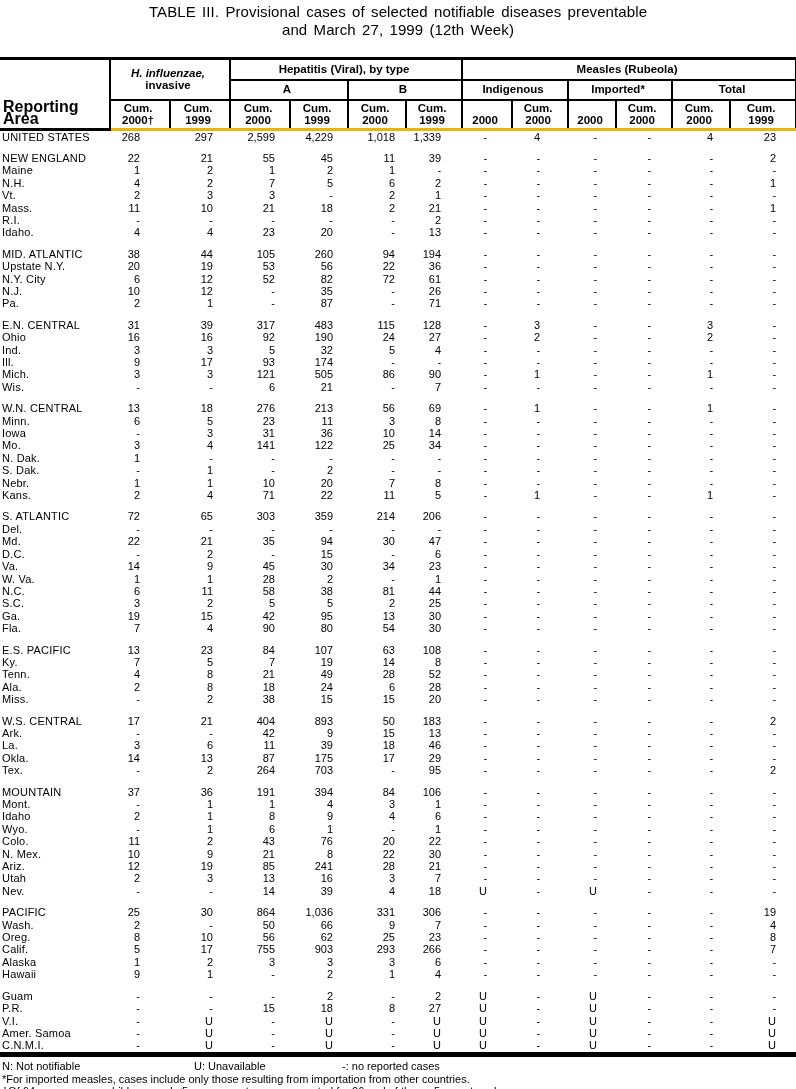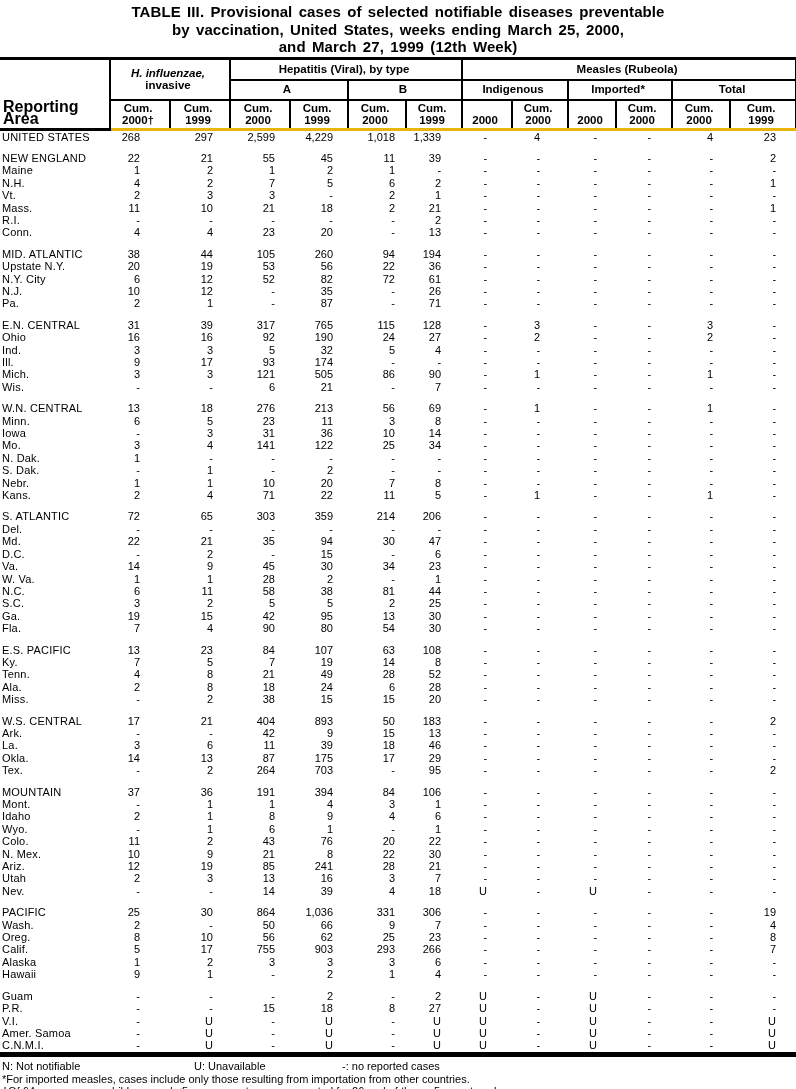--- a/index.html
+++ b/index.html
@@ -5,21 +5,21 @@
   * { margin: 0; padding: 0; box-sizing: border-box; }
   html, body { background: #fff; }
   body {
     width: 796px; height: 1089px;
     font-family: "Liberation Sans", sans-serif;
     color: #000;
     overflow: hidden;
   }
   .title {
     text-align: center;
-    font-weight: bold;
+    font-weight: normal;
     font-size: 15px;
     line-height: 17.5px;
     padding-top: 3px;
     height: 57px;
     word-spacing: 2px;
     letter-spacing: 0.1px;
   }
   table.main {
     width: 796px;
     table-layout: fixed;
@@ -81,21 +81,20 @@
   }
   .legend { display: flex; }
   .legend .l1 { width: 148px; }
   .legend .l2 { width: 148px; margin-left: 44px; }
 </style>
 </head>
 <body>
 
 <div class="title">
   <div>TABLE III. Provisional cases of selected notifiable diseases preventable</div>
-  <div>by vaccination, United States, weeks ending March 25, 2000,</div>
   <div>and March 27, 1999 (12th Week)</div>
 </div>
 
 <table class="main">
   <colgroup>
     <col style="width:110px">
       <col style="width:60px">
       <col style="width:60px">
     <col style="width:60px">
       <col style="width:58px">
@@ -276,21 +275,21 @@
         <td class="num c5">-</td>
         <td class="num c6">2</td>
         <td class="num c7">-</td>
         <td class="num c8">-</td>
         <td class="num c9">-</td>
         <td class="num c10">-</td>
         <td class="num c11">-</td>
         <td class="num c12">-</td>
       </tr>
       <tr>
-        <td class="area c0">Conn.</td>
+        <td class="area c0">Idaho.</td>
         <td class="num c1">4</td>
         <td class="num c2">4</td>
         <td class="num c3">23</td>
         <td class="num c4">20</td>
         <td class="num c5">-</td>
         <td class="num c6">13</td>
         <td class="num c7">-</td>
         <td class="num c8">-</td>
         <td class="num c9">-</td>
         <td class="num c10">-</td>
@@ -376,21 +375,21 @@
         <td class="num c12">-</td>
       </tr>
       <tr class="spacer">
         <td colspan="13"></td>
       </tr>
       <tr>
         <td class="area c0">E.N. CENTRAL</td>
         <td class="num c1">31</td>
         <td class="num c2">39</td>
         <td class="num c3">317</td>
-        <td class="num c4">765</td>
+        <td class="num c4">483</td>
         <td class="num c5">115</td>
         <td class="num c6">128</td>
         <td class="num c7">-</td>
         <td class="num c8">3</td>
         <td class="num c9">-</td>
         <td class="num c10">-</td>
         <td class="num c11">3</td>
         <td class="num c12">-</td>
       </tr>
       <tr>

